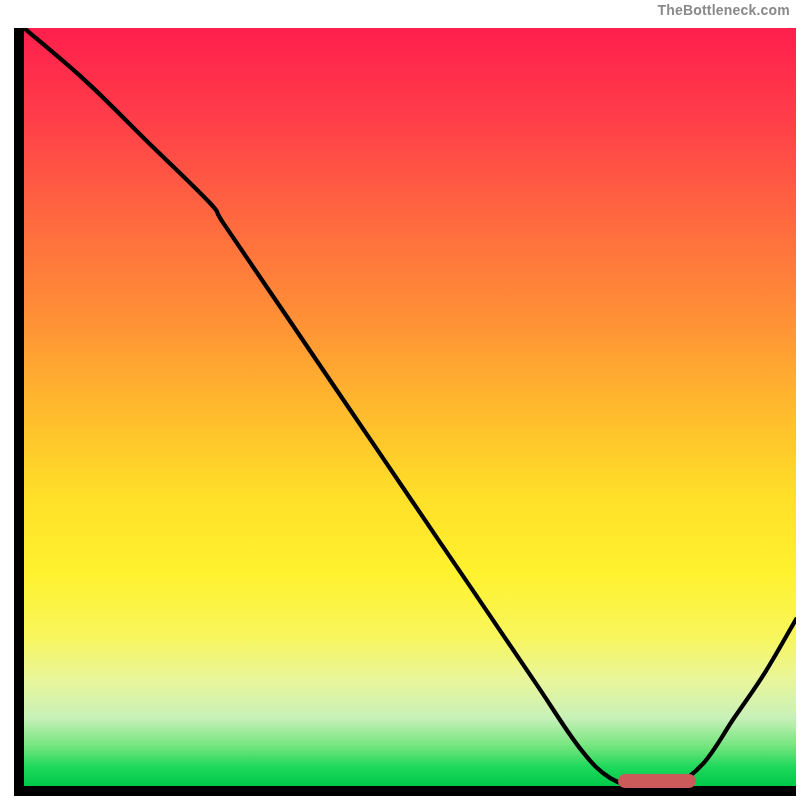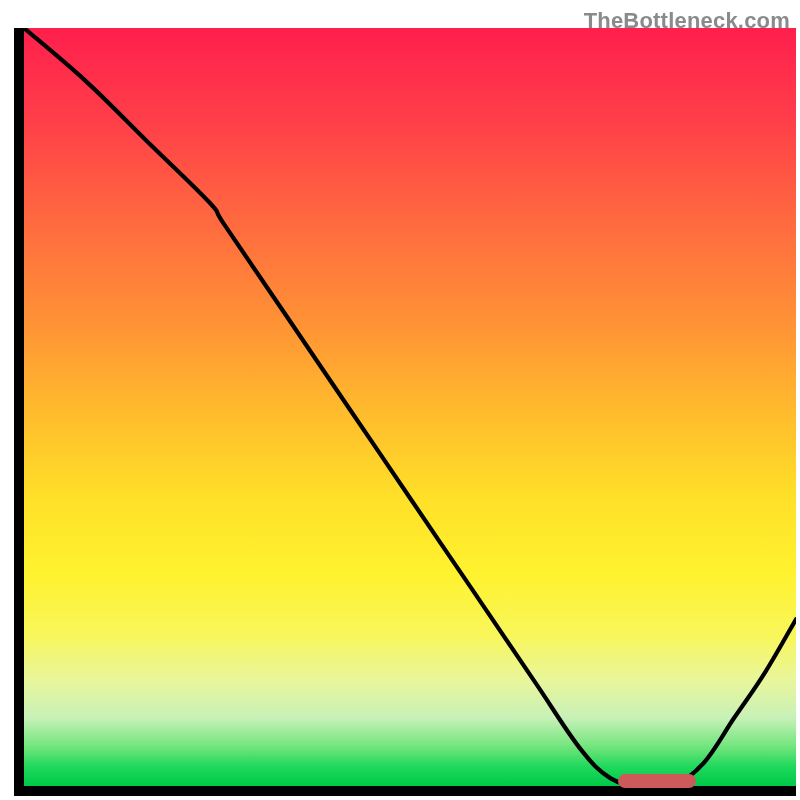--- a/index.html
+++ b/index.html
@@ -11,23 +11,23 @@
     font-family: Arial, Helvetica, sans-serif;
     overflow: hidden;
   }
   .stage {
     position: relative;
     width: 800px;
     height: 800px;
   }
   .attribution {
     position: absolute;
-    top: 8px;
+    top: 2px;
     right: 10px;
-    font-size: 22px;
+    font-size: 14px;
     font-weight: bold;
     color: #8a8a8a;
     letter-spacing: 0.2px;
     user-select: none;
   }
   .frame {
     position: absolute;
     left: 14px;
     top: 28px;
     width: 772px;

